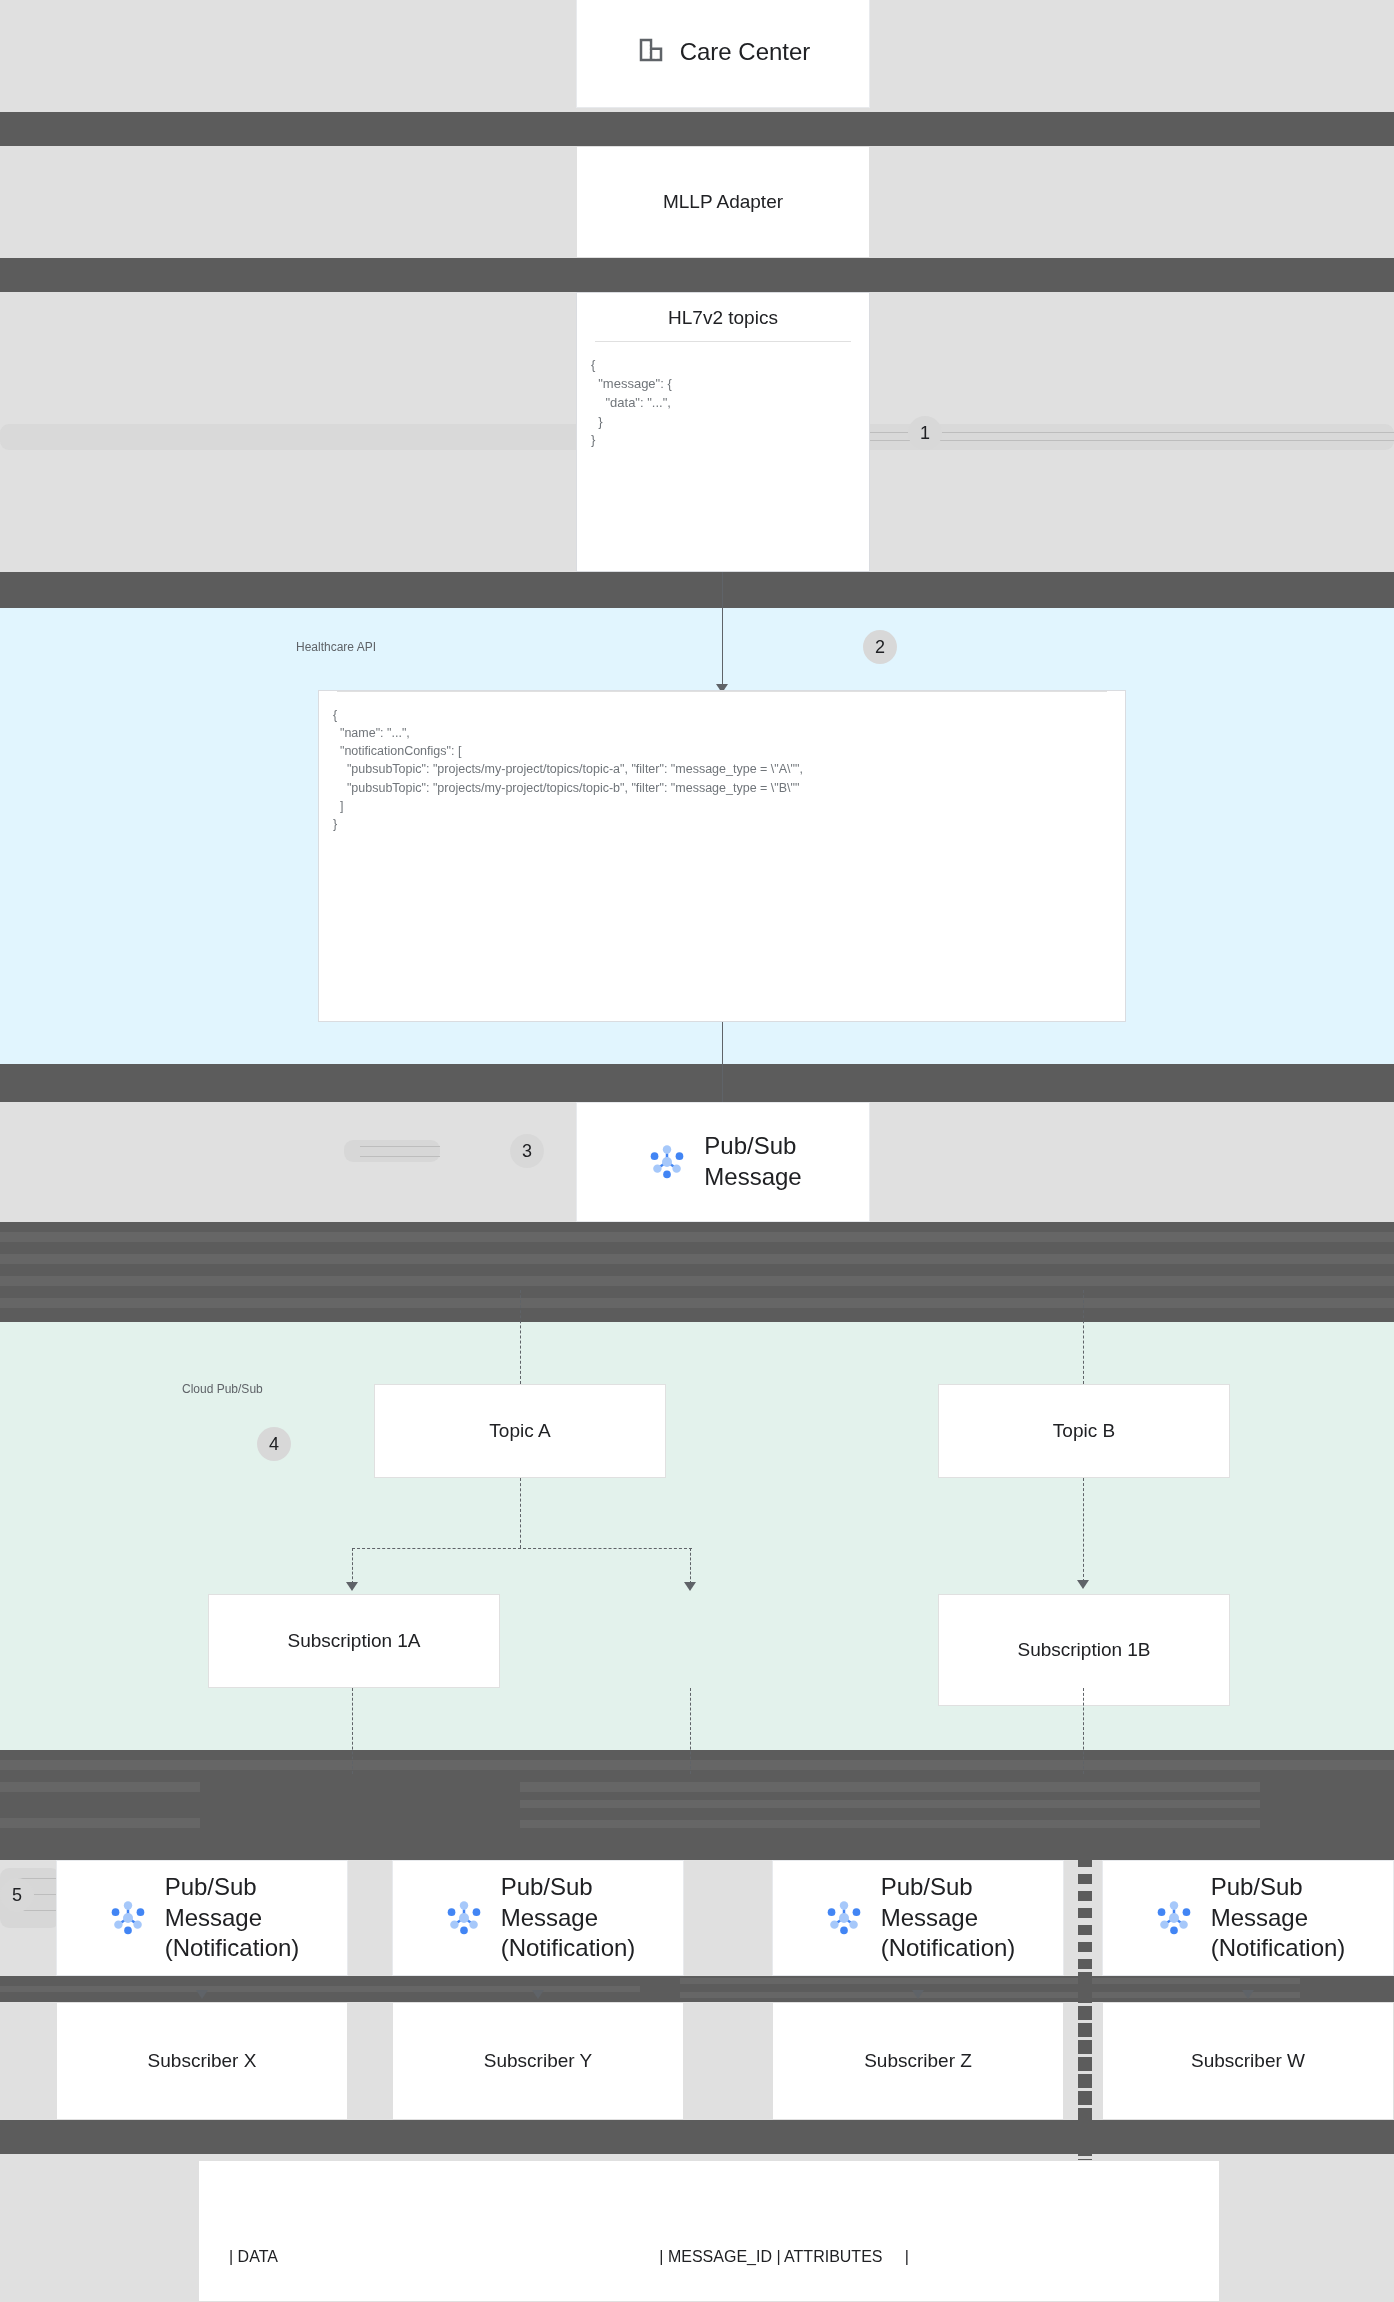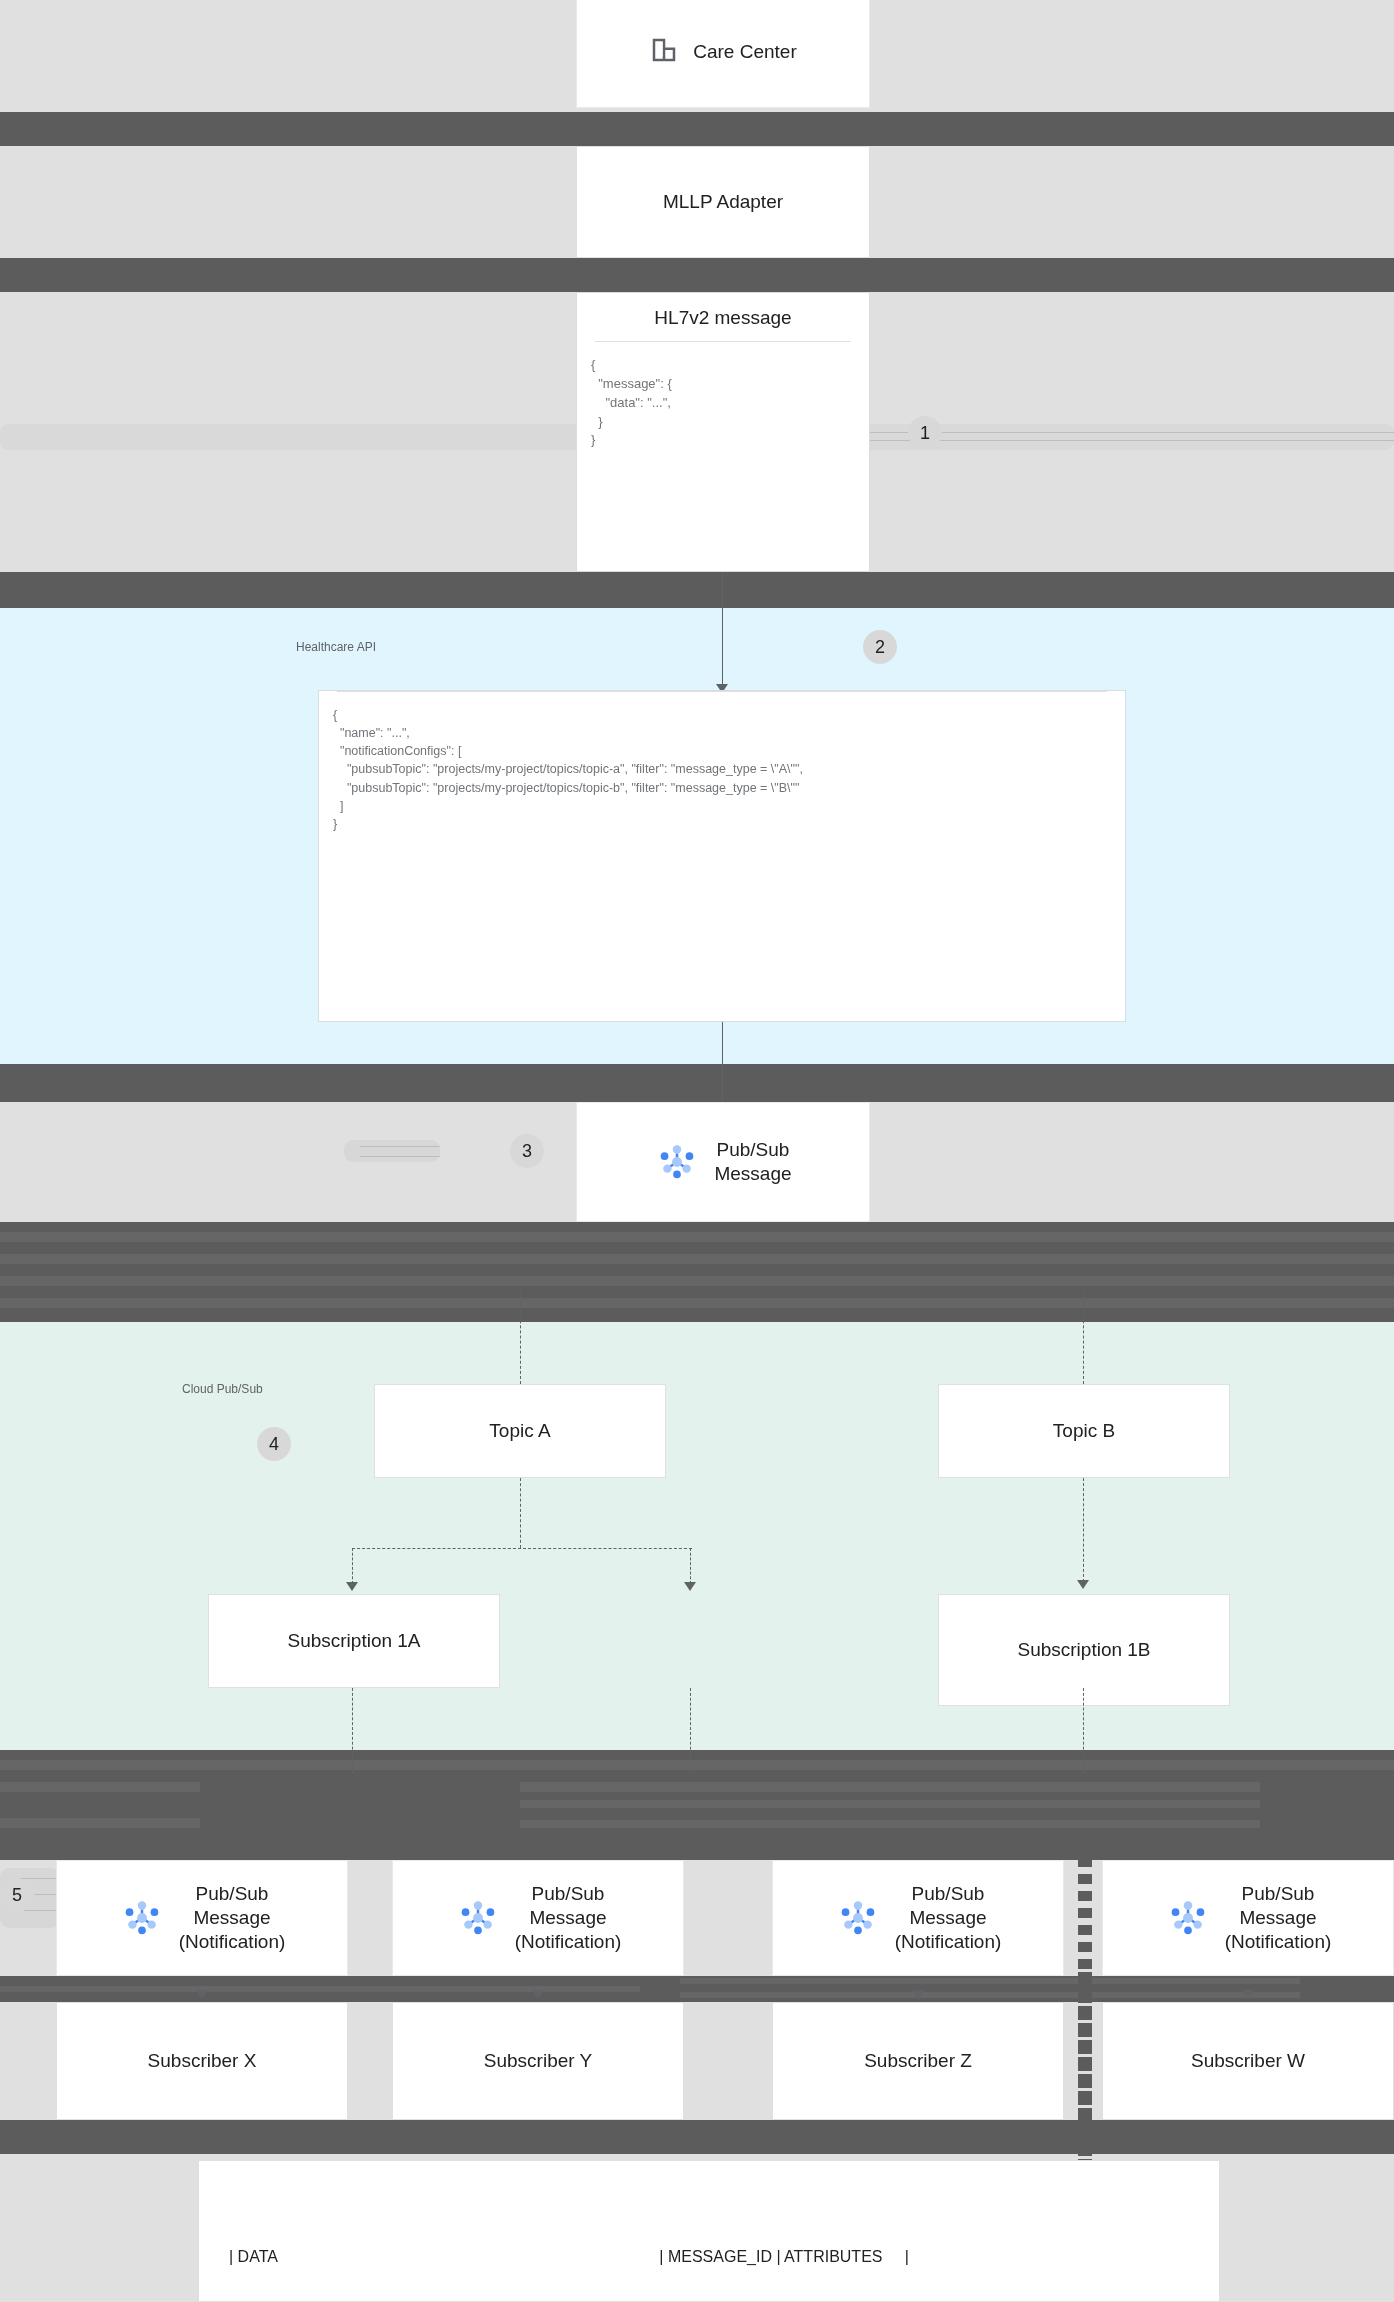--- a/index.html
+++ b/index.html
@@ -42,21 +42,21 @@
     font-family:"Liberation Sans","DejaVu Sans",sans-serif;
     font-size:13px;line-height:1.45;color:#70757a;white-space:pre;overflow:hidden;
   }
   .card-body.small{font-size:12.5px;}
 
   
   .iconnode{
     position:absolute;background:#ffffff;border:1px solid #e8eaed;box-sizing:border-box;
     display:flex;align-items:center;justify-content:center;gap:14px;padding:0 10px;
   }
-  .iconnode .lbl{font-size:19px;line-height:1.28;color:#202124;text-align:center;}
+  .iconnode .lbl{font-size:24px;line-height:1.28;color:#202124;text-align:left;}
 
   
   .zonelabel{position:absolute;font-size:12px;color:#5f6368;}
 
   
   .marker{
     position:absolute;width:34px;height:34px;border-radius:50%;
     background:#d8d8d8;color:#202124;font-size:18px;
     display:flex;align-items:center;justify-content:center;
   }
@@ -211,21 +211,21 @@
         </svg>
       </span>
       <span class="lbl">Care Center</span>
     </div>
 
     <div class="node plain" style="left:576px;top:146px;width:294px;height:112px;">
       <span class="node-title">MLLP Adapter</span>
     </div>
 
     <div class="card" style="left:576px;top:292px;width:294px;height:280px;">
-      <div class="card-head">HL7v2 message</div>
+      <div class="card-head">HL7v2 topics</div>
       <div class="card-rule"></div>
       <div class="card-body">{
   "message": {
     "data": "...",
   }
 }</div>
     </div>
 
     <div class="marker" style="left:908px;top:416px;">1</div>
 

